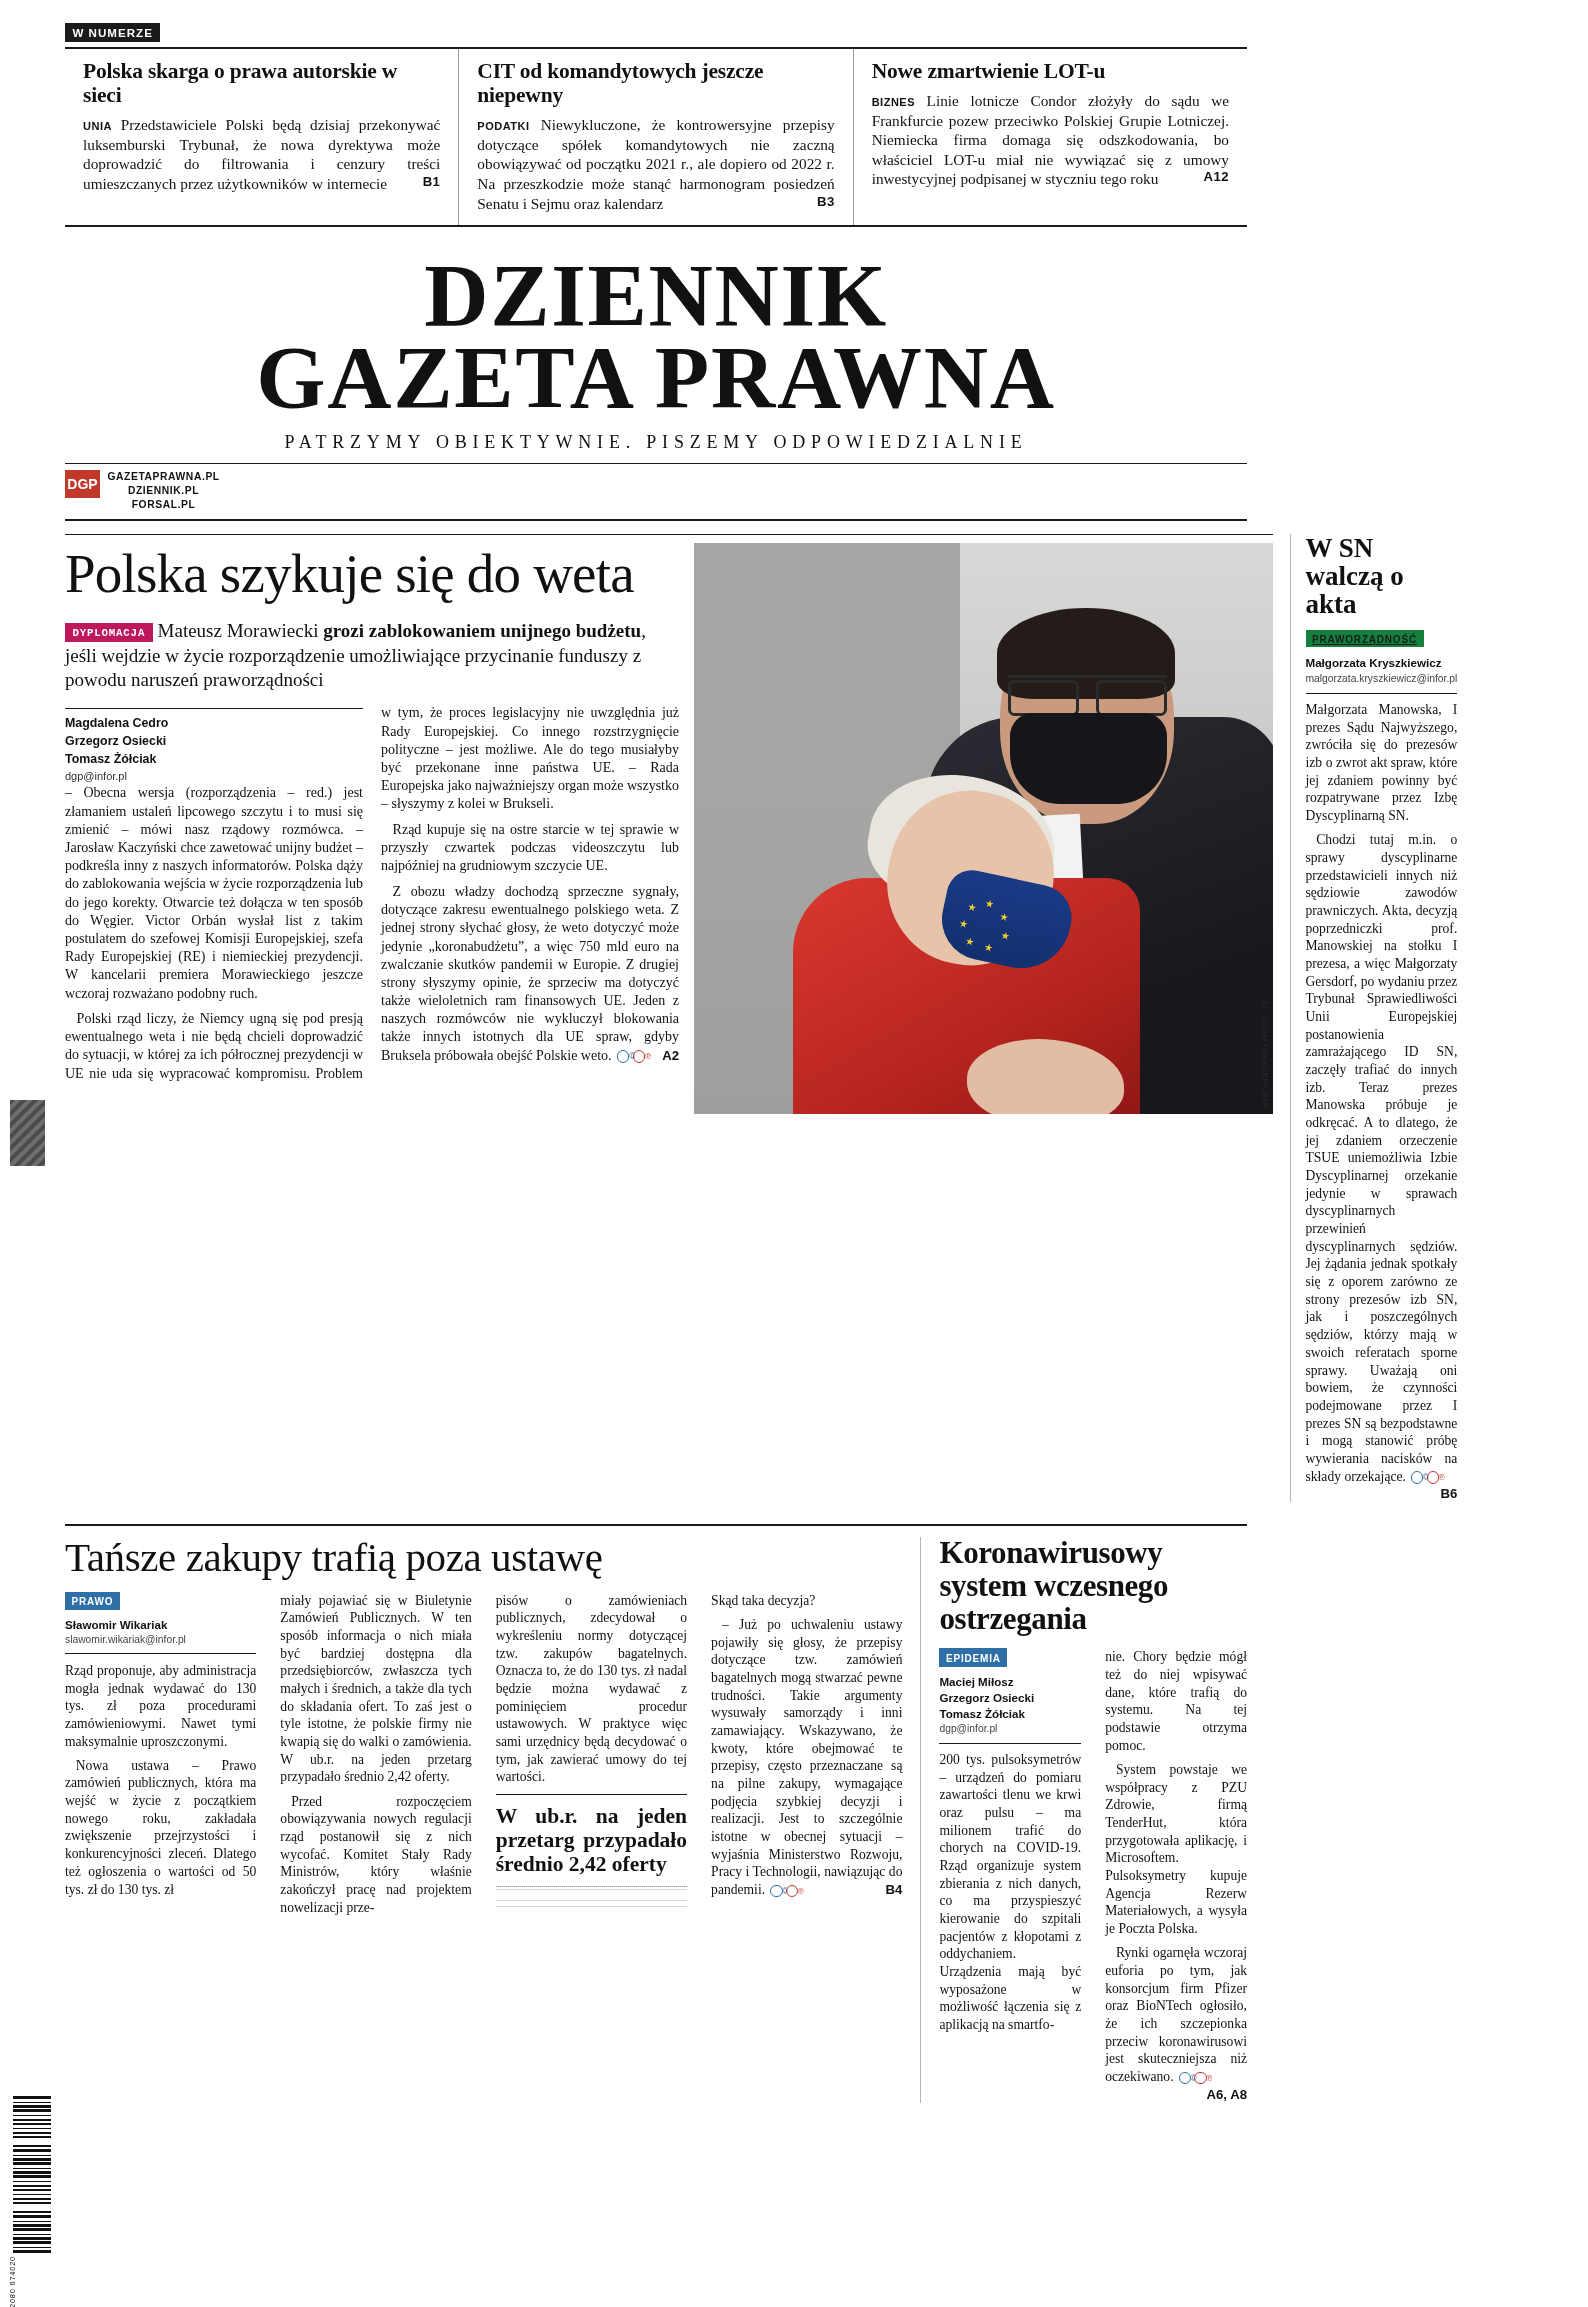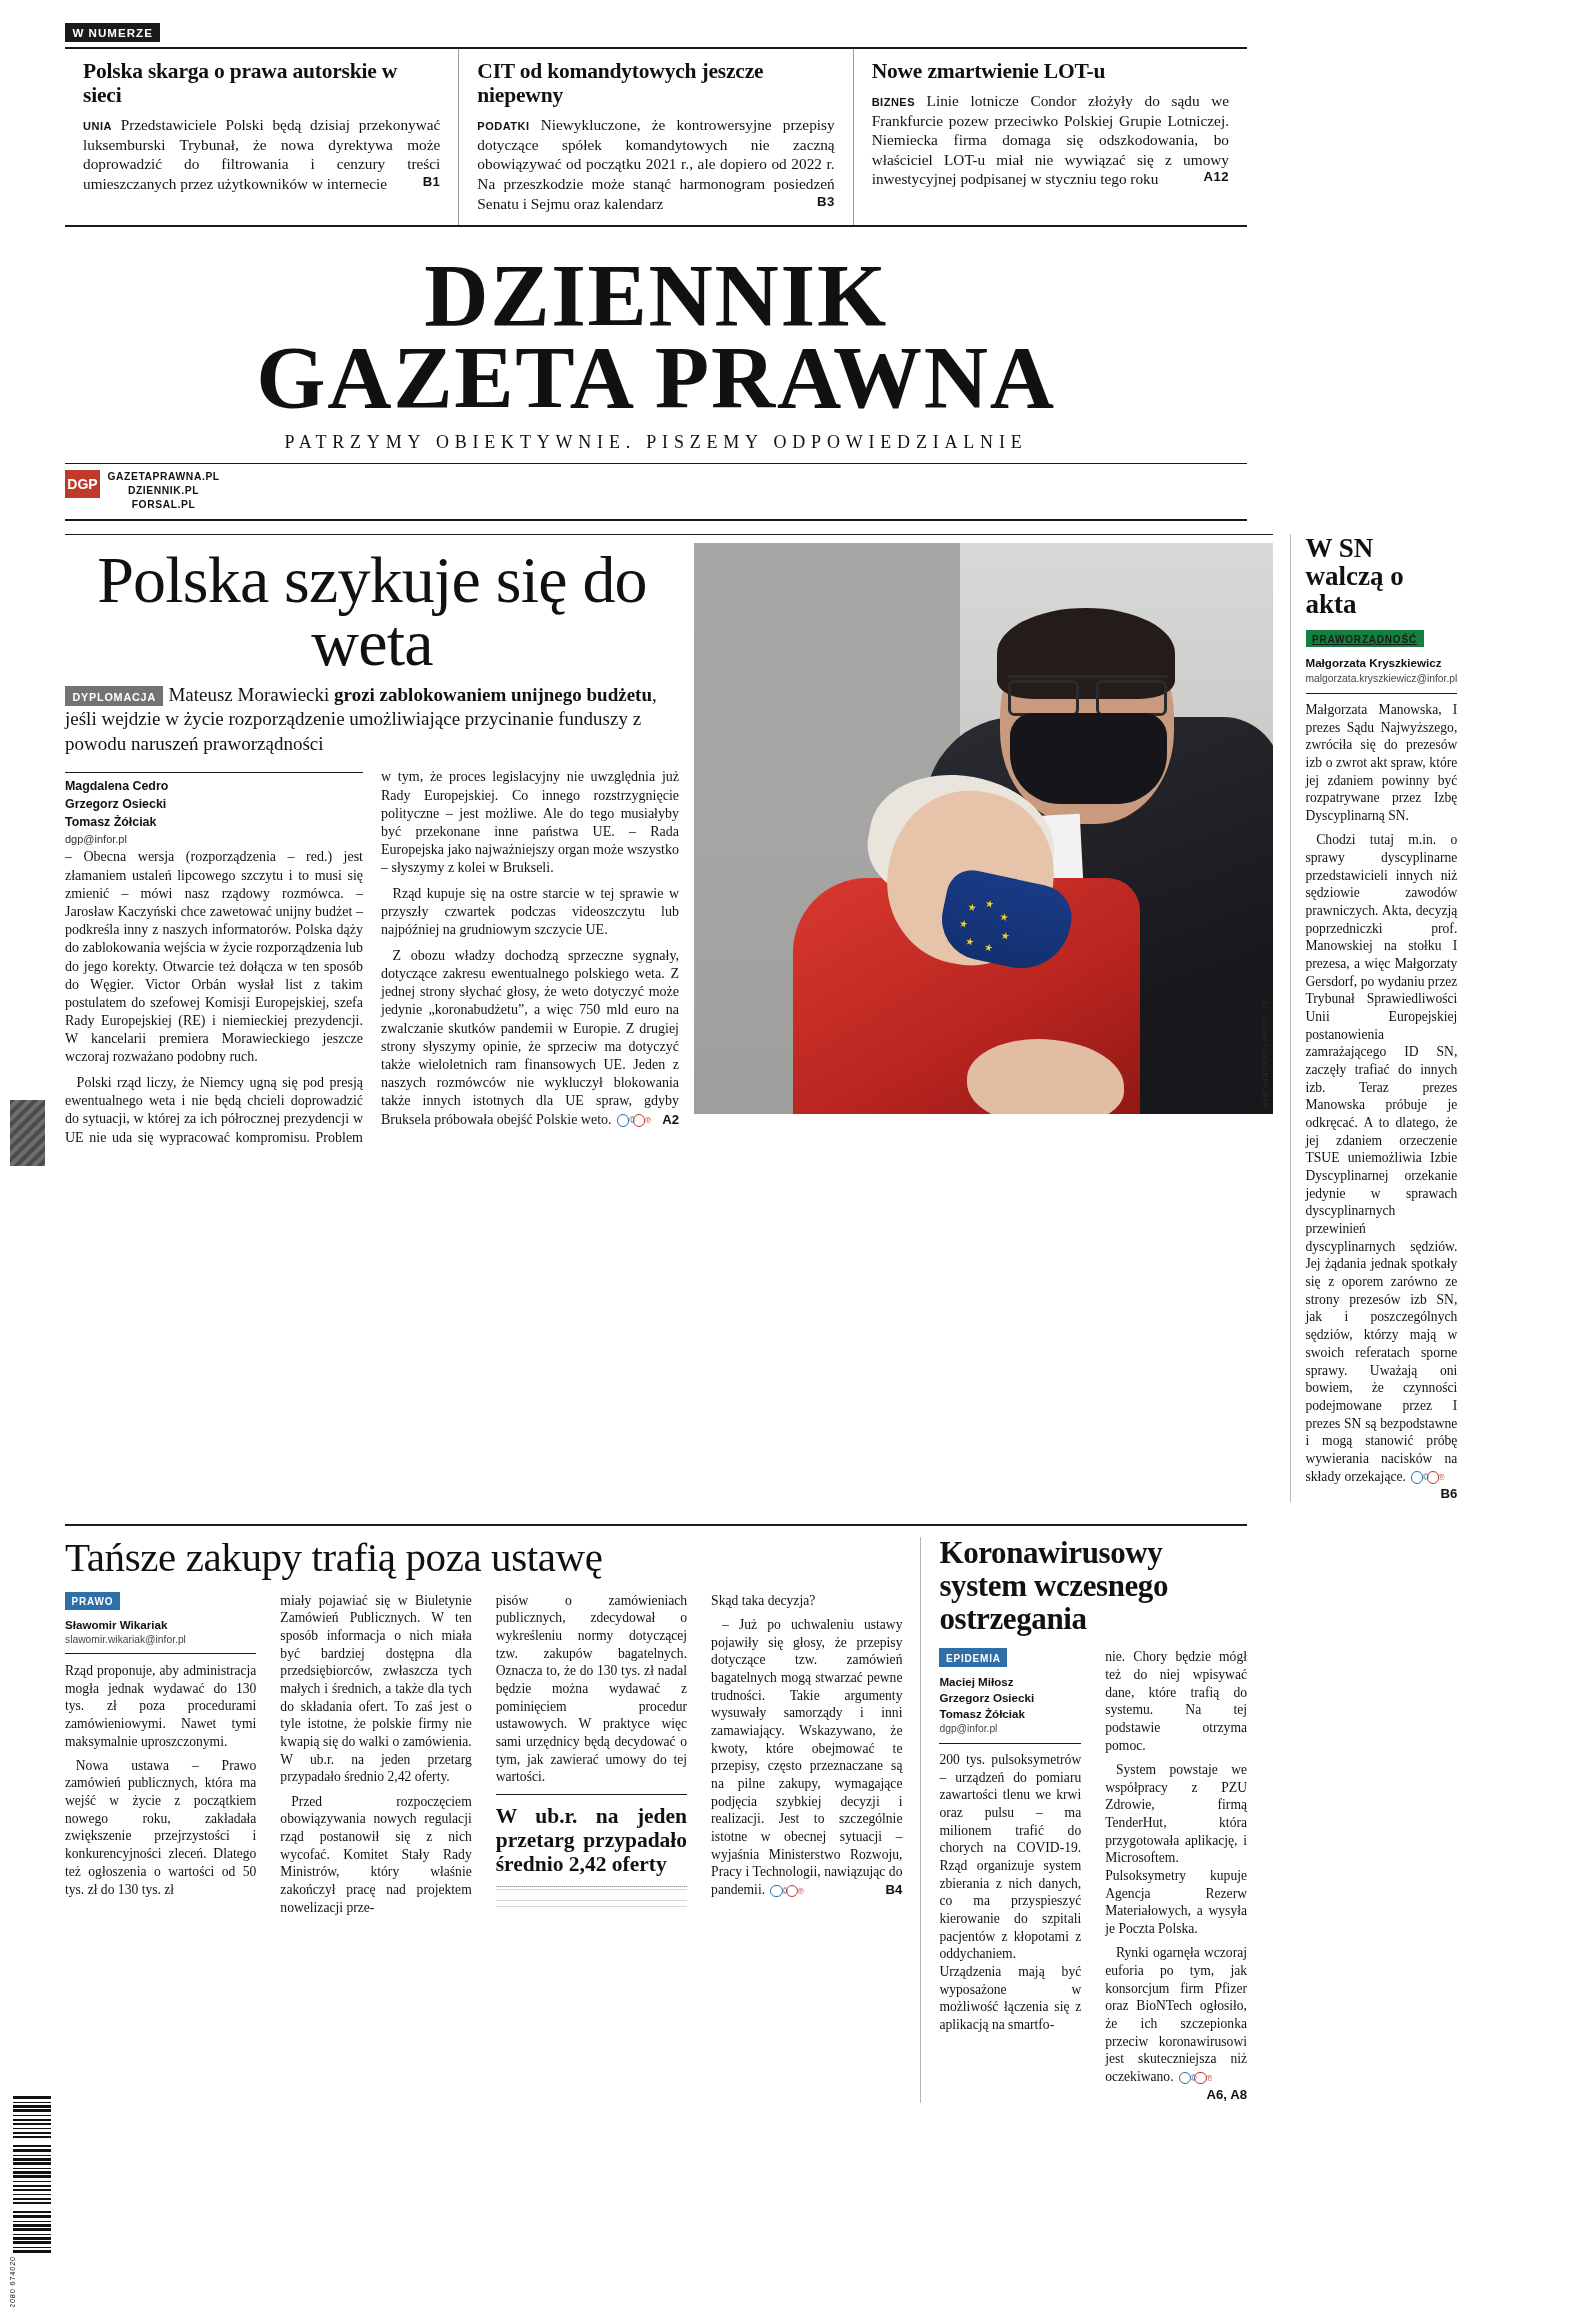--- a/index.html
+++ b/index.html
@@ -186,32 +186,31 @@
   }
   .lead-text { width: 629px; padding-right: 15px; }
   .lead-photo {
     width: 579px;
     position: relative;
     overflow: hidden;
   }
 
   .headline {
     font-family: "Liberation Serif", serif;
-    font-size: 66px;
+    font-size: 55px;
     font-weight: normal;
     line-height: 0.96;
     letter-spacing: -0.8px;
-    margin: 5px 0 8px 0;
-    text-align: center;
+    margin: 5px 0 18px 0;
   }
   .tag {
     display: inline-block;
-    background: #737373;
+    background: #be185d;
     color: #fff;
-    font-family: Liberation Sans, sans-serif;
+    font-family: Liberation Mono, monospace;
     font-size: 10.8px;
     font-weight: bold;
     letter-spacing: 0.8px;
     padding: 3.3px 7.4px 2.5px 7.4px;
     vertical-align: middle;
     margin-right: 5px;
   }
   .lead-deck {
     font-size: 19px;
     line-height: 1.3;

